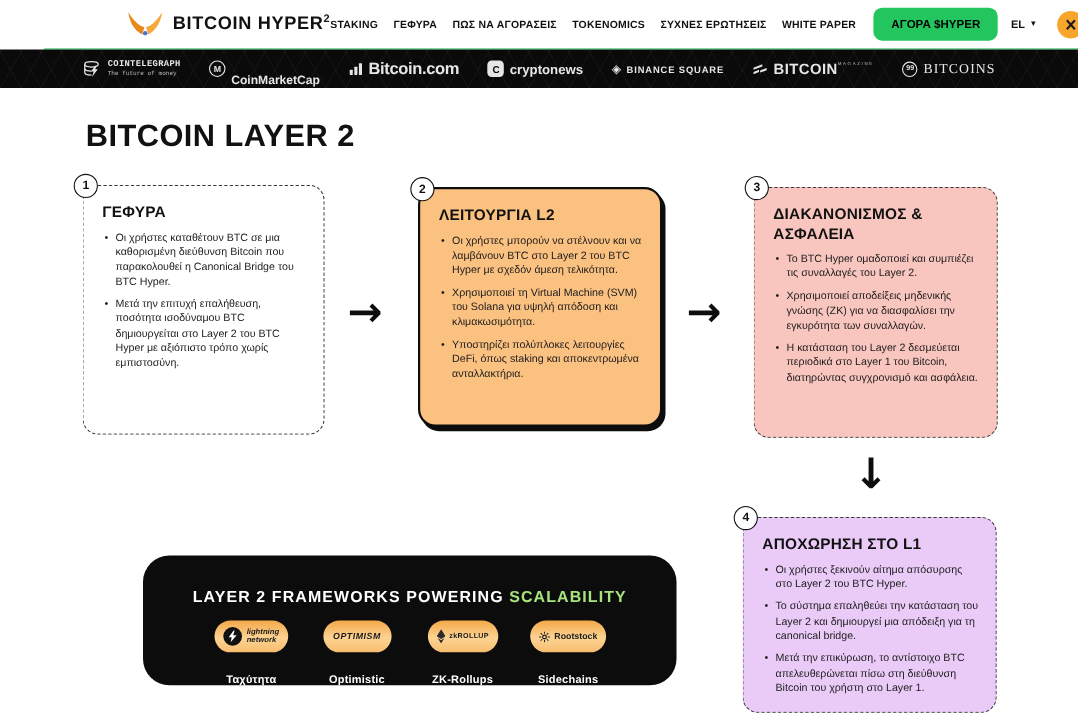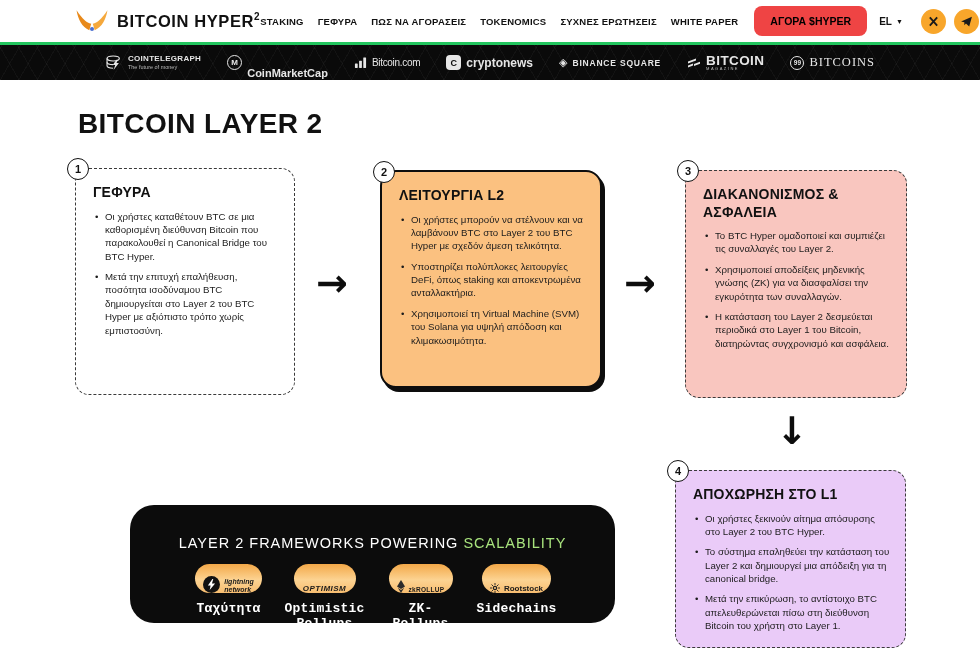--- a/index.html
+++ b/index.html
@@ -12,29 +12,30 @@
     position: relative;
   }
 
   
   .header {
     height: 45px;
     display: flex;
     align-items: center;
     padding: 0 78px 0 75px;
     background: #fff;
-    border-bottom: 3px solid #22c55e;
+    border-bottom: 1px solid #22c55e;
+    margin-left: 40px;
   }
   .brand { display: flex; align-items: center; gap: 8px; margin-right: auto; }
   .brand-text { font-weight: bold; font-size: 16.5px; letter-spacing: 0.6px; white-space: nowrap; }
   .brand-text sup { font-size: 10px; }
   .nav { display: flex; gap: 14px; align-items: center; }
   .nav a { font-size: 9.5px; font-weight: bold; color: #111; text-decoration: none; white-space: nowrap; letter-spacing: 0.2px; }
   .buy-btn {
-    background: #ef4444; border: none; border-radius: 8px;
+    background: #22c55e; border: none; border-radius: 8px;
     padding: 9px 16px; font-weight: bold; font-size: 10.5px;
     margin: 0 12px 0 16px; cursor: pointer; font-family: inherit; white-space: nowrap;
   }
   .lang { font-size: 10px; font-weight: bold; display: flex; align-items: center; gap: 4px; cursor: pointer; }
   .lang .caret { font-size: 7px; }
   .socials { display: flex; gap: 8px; margin-left: 18px; }
   .social {
     width: 25px; height: 25px; border-radius: 50%;
     background: #F8A62B; display: flex; align-items: center; justify-content: center; cursor: pointer;
   }
@@ -43,33 +44,33 @@
   .media-bar {
     height: 35px;
     background:
       repeating-linear-gradient(60deg, rgba(255,255,255,0.035) 0 1px, transparent 1px 16px),
       repeating-linear-gradient(-60deg, rgba(255,255,255,0.035) 0 1px, transparent 1px 16px),
       #0A0A0A;
     display: flex; align-items: center; justify-content: center; gap: 26px;
     color: #E6E6E6;
   }
   .media-item { display: flex; align-items: center; gap: 5px; }
-  .ct-col { display: flex; flex-direction: column; line-height: 1.1; }
+  .ct-col { display: flex; flex-direction: column; line-height: 1.1; font-family: Liberation Mono, monospace; }
   .ct-name { font-size: 8px; font-weight: bold; letter-spacing: 0.3px; }
   .ct-tag { font-size: 5.5px; color: #bbb; }
   .cmc-circle { width: 15px; height: 15px; border: 1.5px solid #E6E6E6; border-radius: 50%;
     display: flex; align-items: center; justify-content: center; font-size: 8px; font-weight: bold; }
   .cmc-text { font-size: 11px; font-weight: bold; margin-top: 20px; }
-  .btc-text { font-size: 10px; font-weight: normal; letter-spacing: -0.3px; }
+  .btc-text { font-size: 15px; font-weight: bold; letter-spacing: -0.3px; }
   .cn-sq { width: 15px; height: 15px; background: #E6E6E6; border-radius: 4px;
     display: flex; align-items: center; justify-content: center; font-size: 9px; font-weight: bold; color: #0A0A0A; }
   .cn-text { font-size: 12px; font-weight: bold; }
   .bn-icon { font-size: 11px; }
   .bn-text { font-size: 8.5px; font-weight: bold; letter-spacing: 0.8px; }
-  .bm-col { display: flex; flex-direction: column; line-height: 1; }
+  .bm-col { display: flex; line-height: 1; }
   .bm-name { font-size: 13.5px; font-weight: bold; letter-spacing: 0.4px; }
   .bm-sub { font-size: 4px; letter-spacing: 1.5px; color: #bbb; }
   .nn-badge { width: 14px; height: 14px; border: 1.5px solid #E6E6E6; border-radius: 50%;
     display: flex; align-items: center; justify-content: center; font-size: 6.5px; font-weight: bold; }
   .nn-text { font-family: "Liberation Serif", serif; font-size: 12.5px; letter-spacing: 1px; }
 
   
   .main { position: relative; height: 415px; background: #fff; }
   .page-title {
     position: absolute; left: 78px; top: 28px;
@@ -98,31 +99,31 @@
     font-family: "DejaVu Sans", sans-serif; }
   .arrow-1 { left: 316px; top: 184px; }
   .arrow-2 { left: 624px; top: 184px; }
   .arrow-3 { left: 776px; top: 332px; }
 
   
   .frameworks {
     position: absolute; left: 130px; top: 425px; width: 485px; height: 118px;
     background: #0C0C0C; border-radius: 24px; color: #fff; text-align: center;
   }
-  .fw-title { margin-top: 30px; font-size: 14.5px; font-weight: normal; letter-spacing: 1px; }
+  .fw-title { margin-top: 30px; font-size: 14.5px; font-weight: bold; letter-spacing: 1px; }
   .fw-title .hl { color: #A8E37D; }
   .fw-row { display: flex; justify-content: center; gap: 24px; margin-top: 13px; }
   .fw-item { display: flex; flex-direction: column; align-items: center; width: 72px; }
   .fw-pill {
     min-width: 62px; height: 29px; padding: 0 8px; border-radius: 15px;
     background: linear-gradient(180deg, #F2A câ33e 0%, #FBCE8C 60%, #F7BE72 100%);
     background: linear-gradient(180deg, #F3A848 0%, #FCD392 55%, #F7BD70 100%);
-    display: flex; align-items: flex-end; justify-content: center; gap: 4px; color: #1a1a1a;
-  }
-  .fw-label { font-size: 13px; font-weight: bold; margin-top: 8px; color: #fff; letter-spacing: 0.2px; font-family: Liberation Mono, monospace; }
+    display: flex; align-items: center; justify-content: center; gap: 4px; color: #1a1a1a;
+  }
+  .fw-label { font-size: 10px; font-weight: bold; margin-top: 20px; color: #fff; letter-spacing: 0.2px; }
   .ln-circle { width: 17px; height: 17px; background: #111; border-radius: 50%;
     display: flex; align-items: center; justify-content: center; flex: none; }
   .ln-text { font-size: 7px; font-weight: bold; font-style: italic; line-height: 1.05; text-align: left; }
   .op-text { font-size: 8px; font-weight: bold; font-style: italic; letter-spacing: 0.5px; }
   .zk-text { font-size: 6.5px; font-weight: bold; letter-spacing: 0.3px; }
   .rs-text { font-size: 8px; font-weight: bold; }
   .bh-text { font-size: 6.5px; font-weight: bold; letter-spacing: 0.4px; }
 </style>
 </head>
 <body>
@@ -231,22 +232,22 @@
     </ul>
   </div>
 
   <div class="flow-arrow arrow-1">→</div>
 
   <div class="step step-2">
     <div class="num">2</div>
     <h3>ΛΕΙΤΟΥΡΓΙΑ L2</h3>
     <ul>
       <li>Οι χρήστες μπορούν να στέλνουν και να λαμβάνουν BTC στο Layer 2 του BTC Hyper με σχεδόν άμεση τελικότητα.</li>
+      <li>Χρησιμοποιεί τη Virtual Machine (SVM) του Solana για υψηλή απόδοση και κλιμακωσιμότητα.</li>
       <li>Υποστηρίζει πολύπλοκες λειτουργίες DeFi, όπως staking και αποκεντρωμένα ανταλλακτήρια.</li>
-      <li>Χρησιμοποιεί τη Virtual Machine (SVM) του Solana για υψηλή απόδοση και κλιμακωσιμότητα.</li>
     </ul>
   </div>
 
   <div class="flow-arrow arrow-2">→</div>
 
   <div class="step step-3">
     <div class="num">3</div>
     <h3>ΔΙΑΚΑΝΟΝΙΣΜΟΣ &amp; ΑΣΦΑΛΕΙΑ</h3>
     <ul>
       <li>Το BTC Hyper ομαδοποιεί και συμπιέζει τις συναλλαγές του Layer 2.</li>

